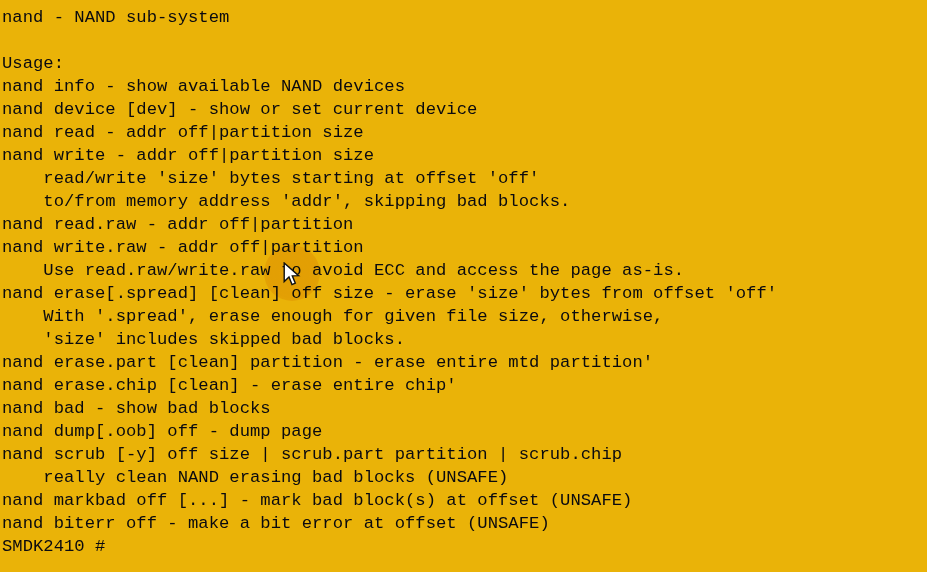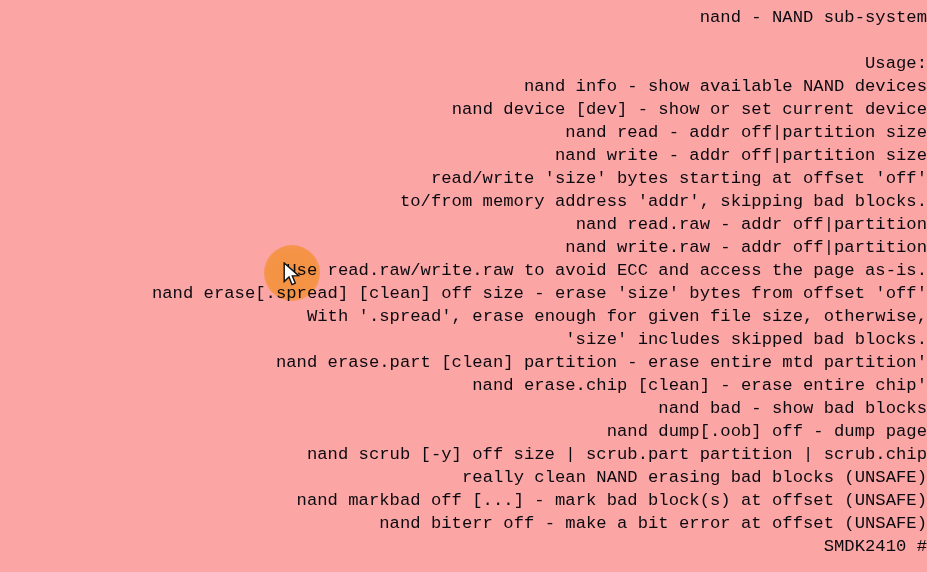--- a/index.html
+++ b/index.html
@@ -63,21 +63,21 @@
     left: 283px;
     top: 262px;
     width: 20px;
     height: 26px;
     pointer-events: none;
   }
 </style>
 </head>
 <body>
 
-<div id="terminal" style="background: #fca5a5; text-align: right;">
+<div id="terminal" style="background: #eab308;">
 
   <div id="console" style="color: rgb(10, 10, 16);"><span class="line">SMDK2410 # nand erase kernel</span><span class="line">nand - NAND sub-system</span><span class="line blank">&nbsp;</span><span class="line">Usage:</span><span class="line">nand info - show available NAND devices</span><span class="line">nand device [dev] - show or set current device</span><span class="line">nand read - addr off|partition size</span><span class="line">nand write - addr off|partition size</span><span class="line">    read/write 'size' bytes starting at offset 'off'</span><span class="line">    to/from memory address 'addr', skipping bad blocks.</span><span class="line">nand read.raw - addr off|partition</span><span class="line">nand write.raw - addr off|partition</span><span class="line">    Use read.raw/write.raw to avoid ECC and access the page as-is.</span><span class="line">nand erase[.spread] [clean] off size - erase 'size' bytes from offset 'off'</span><span class="line">    With '.spread', erase enough for given file size, otherwise,</span><span class="line">    'size' includes skipped bad blocks.</span><span class="line">nand erase.part [clean] partition - erase entire mtd partition'</span><span class="line">nand erase.chip [clean] - erase entire chip'</span><span class="line">nand bad - show bad blocks</span><span class="line">nand dump[.oob] off - dump page</span><span class="line">nand scrub [-y] off size | scrub.part partition | scrub.chip</span><span class="line">    really clean NAND erasing bad blocks (UNSAFE)</span><span class="line">nand markbad off [...] - mark bad block(s) at offset (UNSAFE)</span><span class="line">nand biterr off - make a bit error at offset (UNSAFE)</span><span class="line">SMDK2410 #</span></div>
 
   <div id="cursor-highlight"></div>
 
   <svg id="mouse-pointer" viewBox="0 0 20 26" xmlns="http://www.w3.org/2000/svg">
     <path d="M1.2 1.0 L1.2 19.6 L6.0 15.0 L9.0 22.6 L12.3 21.2 L9.3 13.8 L15.6 13.6 Z" fill="#ffffff" stroke="#101010" stroke-width="1.4" stroke-linejoin="miter"></path>
   </svg>
 
 </div>

